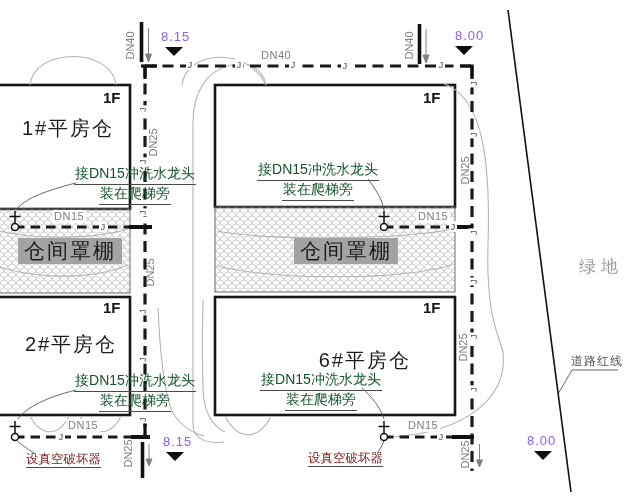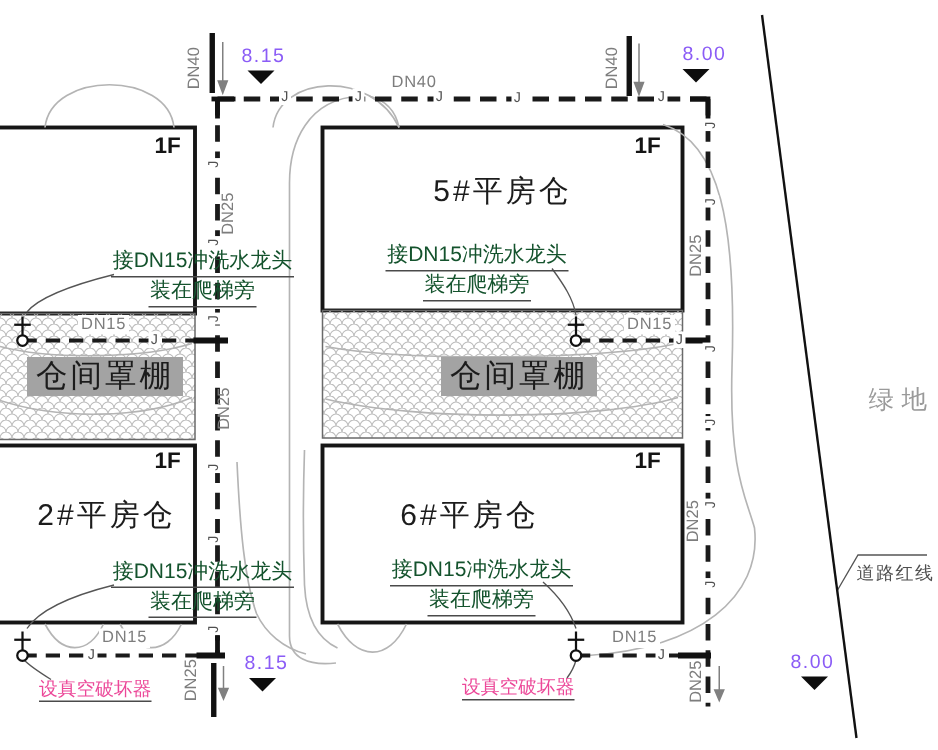--- a/index.html
+++ b/index.html
@@ -5,21 +5,21 @@
   html,body{margin:0;padding:0;background:#fff;}
   #canvas{position:relative;width:625px;height:500px;background:#fff;overflow:hidden;
           font-family:"Liberation Sans","DejaVu Sans",sans-serif;}
   #linework{position:absolute;left:0;top:0;z-index:1;}
   .t{position:absolute;z-index:3;white-space:nowrap;line-height:1.15;}
   .bld{font-size:20px;color:#1c1c1c;letter-spacing:2px;text-align:center;}
   .flr{font-size:15px;color:#141414;font-weight:600;}
   .canopy{font-size:21px;color:#1c1c1c;letter-spacing:2px;background:#a3a3a3;padding:1px 6px;}
   .note{font-size:14px;color:#14532d;text-align:center;z-index:3;position:absolute;}
   .note span{display:inline-block;border-bottom:1px solid #4a4a4a;padding:0 1px 1px 1px;white-space:nowrap;}
-  .vac{font-size:12.5px;color:#ec4899;}
+  .vac{font-size:12.5px;color:#7f1d1d;}
   .vac span{display:inline-block;border-bottom:1px solid #4a4a4a;padding-bottom:1px;}
   .dn{font-size:11px;color:#7d7d7d;letter-spacing:0.5px;}
   .bgw{background:#fff;padding:0 2px;}
   .elev{font-size:13px;color:#8b5cf6;letter-spacing:1px;}
   .j{position:absolute;z-index:3;font-size:9.5px;color:#4f4f4f;background:#fff;
      line-height:11px;height:11px;padding:0 1.5px;}
   .rot{transform:rotate(-90deg);}
   .rdn{position:absolute;z-index:3;width:36px;height:13px;text-align:center;
        font-size:11px;color:#7d7d7d;line-height:13px;transform:rotate(-90deg);}
   .green{font-size:17px;color:#9a9a9a;letter-spacing:5px;}
@@ -139,23 +139,23 @@
   <g fill="#0d0d0d">
     <polygon points="165,47 183,47 174,56"></polygon>
     <polygon points="455,46 473,46 464,55"></polygon>
     <polygon points="166,452 184,452 175,461"></polygon>
     <polygon points="534,451 552,451 543,460"></polygon>
   </g>
 
   <line x1="508" y1="10" x2="571" y2="492" stroke="#111" stroke-width="1.6"></line>
 </svg>
 
-<div class="t bld" style="left:215px;top:117px;width:240px;">5#平房仓</div>
+<div class="t bld" style="left:0px;top:117px;width:136px;">1#平房仓</div>
 <div class="t bld" style="left:0px;top:333px;width:142px;">2#平房仓</div>
-<div class="t bld" style="left:215px;top:333px;width:196px;">6#平房仓</div>
+<div class="t bld" style="left:215px;top:349px;width:196px;text-align:right;">6#平房仓</div>
 
 <div class="t flr" style="left:103px;top:89px;">1F</div>
 <div class="t flr" style="left:423px;top:89px;">1F</div>
 <div class="t flr" style="left:103px;top:299px;">1F</div>
 <div class="t flr" style="left:423px;top:299px;">1F</div>
 
 <div class="t canopy" style="left:18px;top:238px;">仓间罩棚</div>
 <div class="t canopy" style="left:294px;top:238px;">仓间罩棚</div>
 
 <div class="note" style="left:73px;top:165px;width:124px;">
@@ -218,15 +218,15 @@
 <div class="j rot" style="left:139px;top:414px;">J</div>
 
 <div class="j rot" style="left:470px;top:78px;">J</div>
 <div class="j rot" style="left:470px;top:129px;">J</div>
 <div class="j rot" style="left:470px;top:227px;">J</div>
 <div class="j rot" style="left:470px;top:276px;">J</div>
 <div class="j rot" style="left:470px;top:331px;">J</div>
 <div class="j rot" style="left:470px;top:384px;">J</div>
 
 <div class="t green" style="left:579px;top:257px;text-align:right;">绿地</div>
-<div class="t road" style="left:571px;top:355px;margin-top:21px;">道路红线</div>
+<div class="t road" style="left:571px;top:355px;">道路红线</div>
 
 </div>
 
 </body></html>

